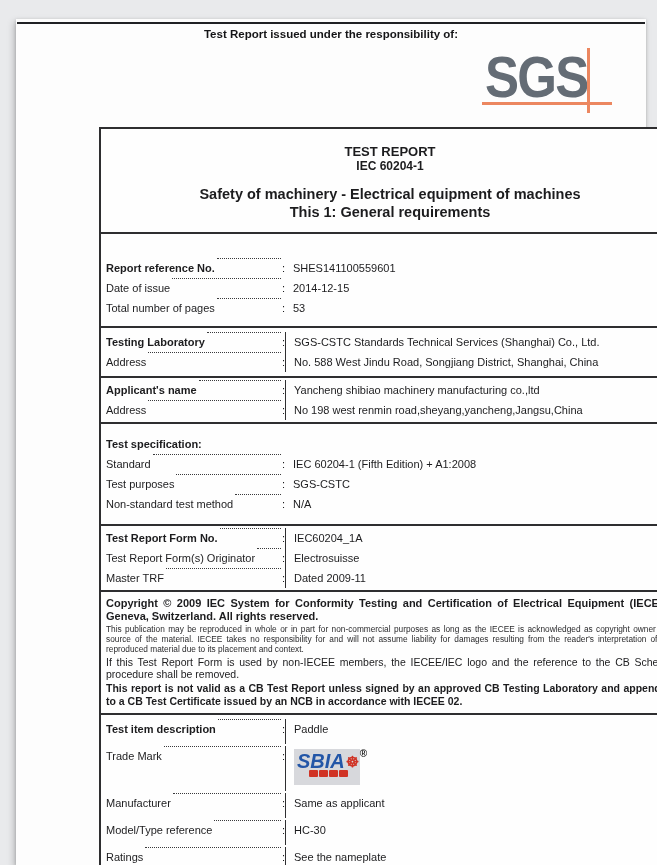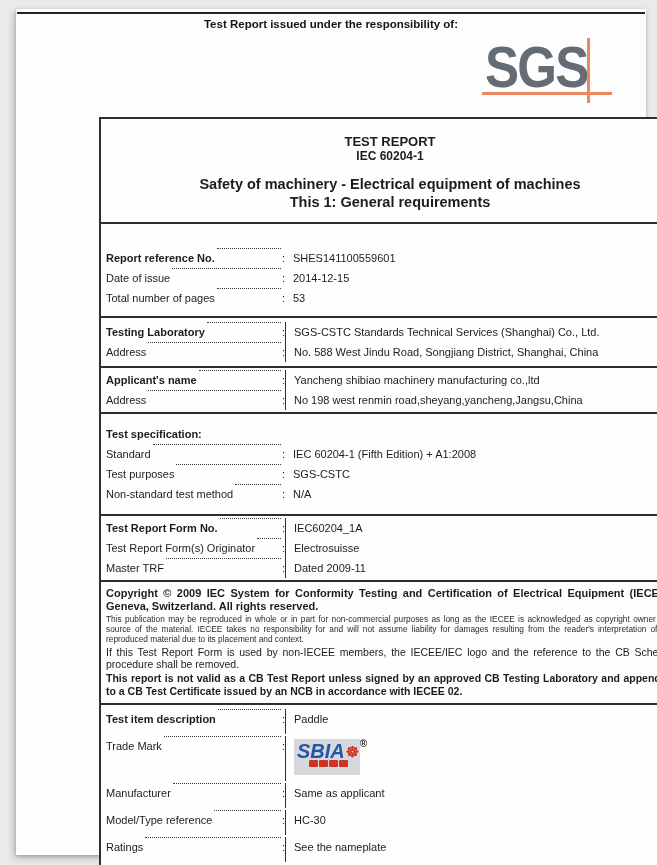--- a/index.html
+++ b/index.html
@@ -5,21 +5,21 @@
   html, body {
     margin: 0; padding: 0;
     width: 657px; height: 865px;
     overflow: hidden;
     background: #e9eaec;
     font-family: "Liberation Sans", sans-serif;
     color: #1c1c1e;
   }
   .page {
     position: absolute;
-    left: 16px; top: 9px;
+    left: 16px; top: 19px;
     width: 630px; height: 846px;
     background: #fdfdfd;
     box-shadow: -2px 3px 7px rgba(0,0,0,0.22), 0 1px 3px rgba(0,0,0,0.18);
   }
   .top-rule {
     position: absolute; left: 1px; top: 3px;
     width: 628px; height: 2px;
     background: #202124;
   }
   .issued-line {

